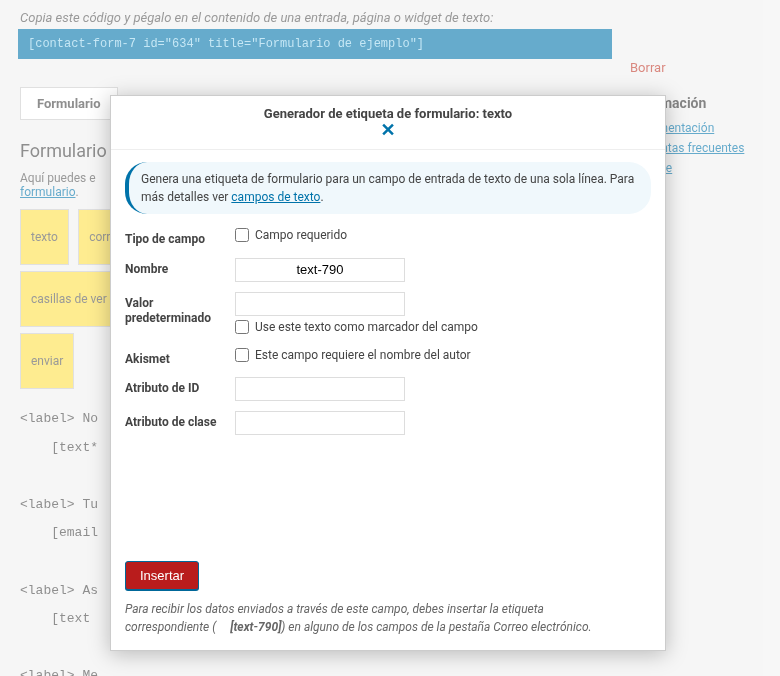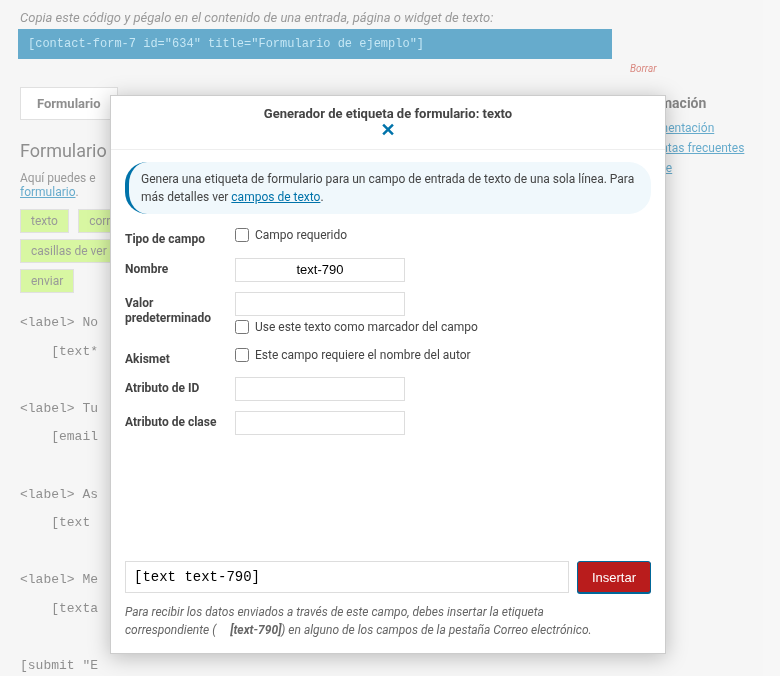--- a/index.html
+++ b/index.html
@@ -67,41 +67,40 @@
     }
     .section-desc {
       font-size: 12px;
       color: #555;
       margin-bottom: 10px;
     }
     .section-desc a { color: #0073aa; text-decoration: underline; }
     .tag-btn {
       display: inline-block;
       border: 1px solid #ccc;
-      background: #bef264;
-      padding: 4px 10px;
+      background: #fde047;
+      padding: 20px 10px;
       margin: 0 6px 6px 0;
       font-size: 12px;
       color: #555;
     }
     .code-area {
       font-family: "Courier New", monospace;
       font-size: 13px;
       color: #444;
       line-height: 2.2;
       margin-top: 10px;
       white-space: pre;
     }
 
     
     .side-link {
       color: #c0392b;
       text-decoration: none;
-      font-size: 10px;
-      font-style: italic;
+      font-size: 13px;
     }
     .side-heading {
       font-weight: bold;
       font-size: 14px;
       color: #333;
       margin: 20px 0 10px;
     }
     .side-item {
       display: block;
       color: #0073aa;
@@ -348,21 +347,20 @@
       <div class="form-control">
         <input type="text" value="" style="">
       </div>
     </div>
   </div>
 
   <div style="height:100px"></div>
 
   <div class="modal-footer">
     <div class="footer-row">
-      <input type="text" class="tag-output" value="[text text-790]" style="">
       <button class="btn-primary">Insertar</button>
     </div>
     <div class="footer-hint">
       <span>Para recibir los datos enviados a través de este campo, debes insertar la etiqueta</span><br>
       <span>correspondiente (</span><b>[text-790]</b><span>) en alguno de los campos de la pestaña Correo electrónico.</span>
     </div>
   </div>
 </div>
 
 </body></html>

